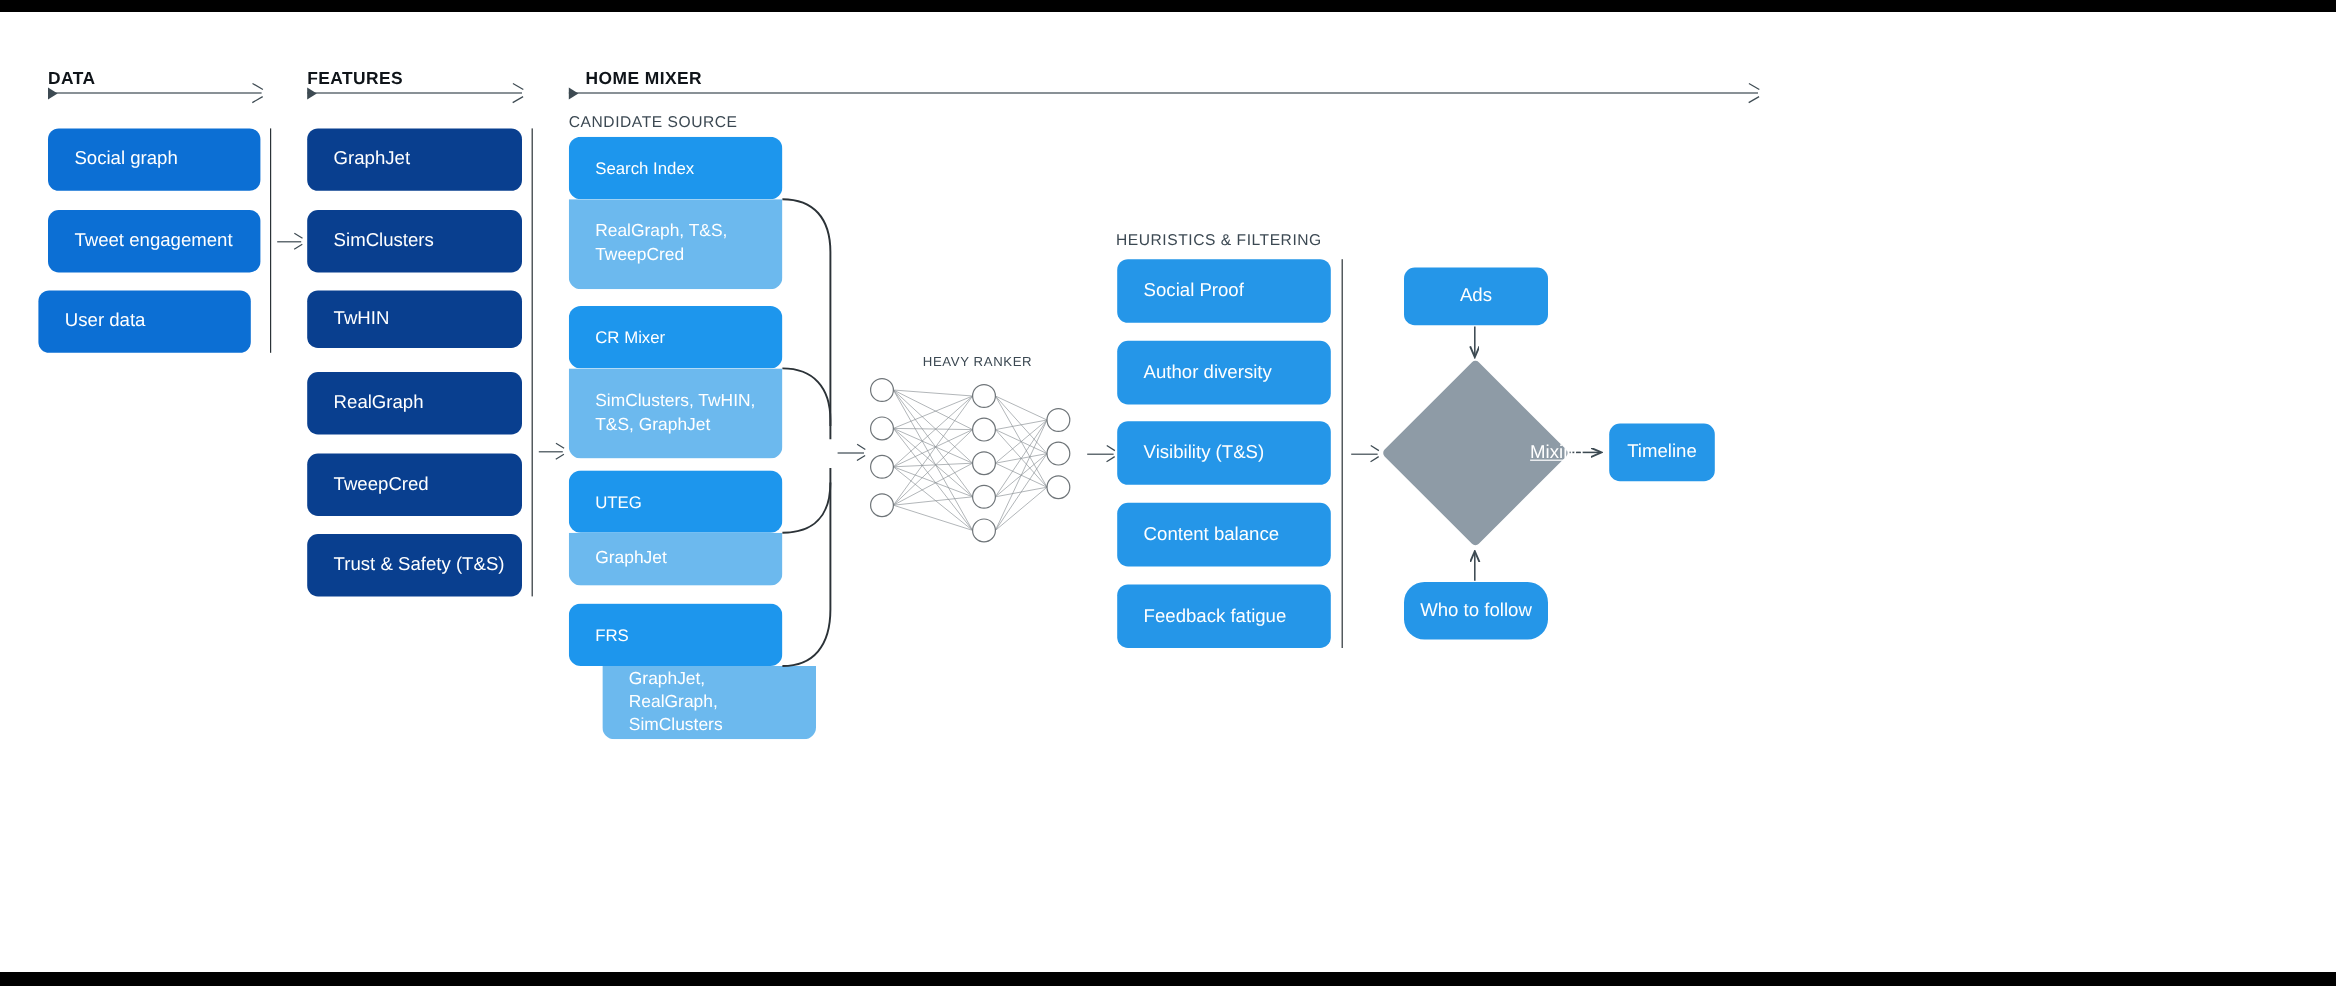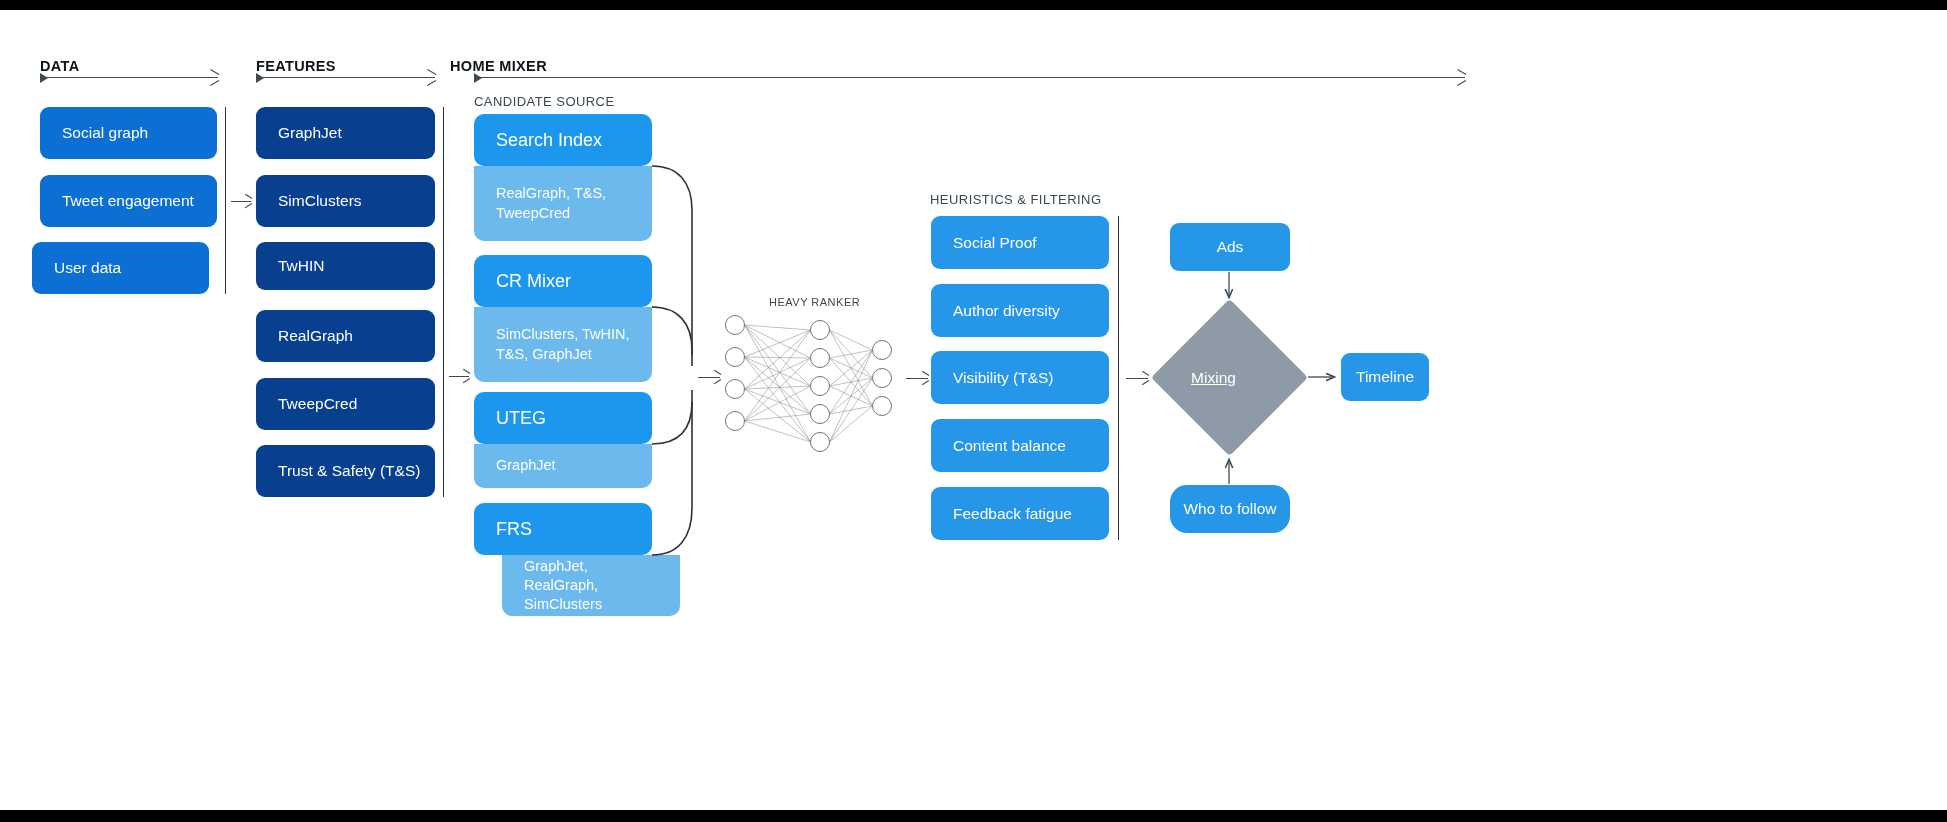--- a/index.html
+++ b/index.html
@@ -61,21 +61,21 @@
     white-space: nowrap;
   }
   .box.data    { background: #0c6fd4; }
   .box.feature { background: #093f8f; font-weight: 500; }
   .box.heur    { background: #2596e8; }
   .box.plain   { background: #2596e8; justify-content: center; padding-left: 0; }
 
   
   .cs { position: absolute; border-radius: 10px; overflow: hidden; }
   .cs .cs-head {
-    background: #1d96ed; color: #fff; font-size: 18px;
+    background: #1d96ed; color: #fff; font-size: 14px;
     display: flex; align-items: center; padding-left: 22px;
     height: 100%;
   }
   .cs .cs-body {
     background: #6cb9ee; color: #fff; font-size: 14.5px;
     display: flex; align-items: center; padding: 0 22px;
     line-height: 1.32; height: 100%;
   }
 
   
@@ -123,21 +123,21 @@
     <div class="chev-r"></div>
   </div>
 
   <div class="sec-head" style="left:256px; top:48px;">FEATURES</div>
   <div class="axis" style="left:256px; top:62px; width:179px;">
     <div class="bar"></div>
     <div class="tri-l"></div>
     <div class="chev-r"></div>
   </div>
 
-  <div class="sec-head" style="left:450px; top:48px;">HOME MIXER</div>
+  <div class="sec-head" style="left:488px; top:48px;">HOME MIXER</div>
   <div class="axis" style="left:474px; top:62px; width:991px;">
     <div class="bar"></div>
     <div class="tri-l"></div>
     <div class="chev-r"></div>
   </div>
 
   <div class="sub-head" style="left:474px; top:84px;">CANDIDATE SOURCE</div>
   <div class="sub-head" style="left:930px; top:182px;">HEURISTICS &amp; FILTERING</div>
 
   <div class="box data" style="left:40px; top:97px;  width:177px; height:52px;">Social graph</div>
@@ -287,19 +287,19 @@
       <marker id="ah" markerWidth="8" markerHeight="8" refX="6.5" refY="3" orient="auto">
         <path d="M0,0 L7,3 L0,6" fill="none" stroke="#3d4a52" stroke-width="1.2"></path>
       </marker>
     </defs>
     <line x1="1229" y1="262" x2="1229" y2="287" stroke="#3d4a52" stroke-width="1.3" marker-end="url(#ah)"></line>
     <line x1="1229" y1="474" x2="1229" y2="450" stroke="#3d4a52" stroke-width="1.3" marker-end="url(#ah)"></line>
     <line x1="1308" y1="367" x2="1334" y2="367" stroke="#3d4a52" stroke-width="1.3" marker-end="url(#ah)"></line>
   </svg>
 
   <div class="diamond" style="left:1174px; top:312px; width:111px; height:111px;"></div>
-  <div class="diamond-label" style="left:1158px; top:312px; width:111px; height:111px;text-decoration:underline;">Mixing</div>
+  <div class="diamond-label" style="left:1242px; top:312px; width:111px; height:111px;text-decoration:underline;">Mixing</div>
 
   <div class="box plain" style="left:1170px; top:475px; width:120px; height:48px;border-radius:17px;">Who to follow</div>
 
   <div class="box plain" style="left:1341px; top:343px; width:88px; height:48px;">Timeline</div>
 
 </div>
 
 </body></html>

